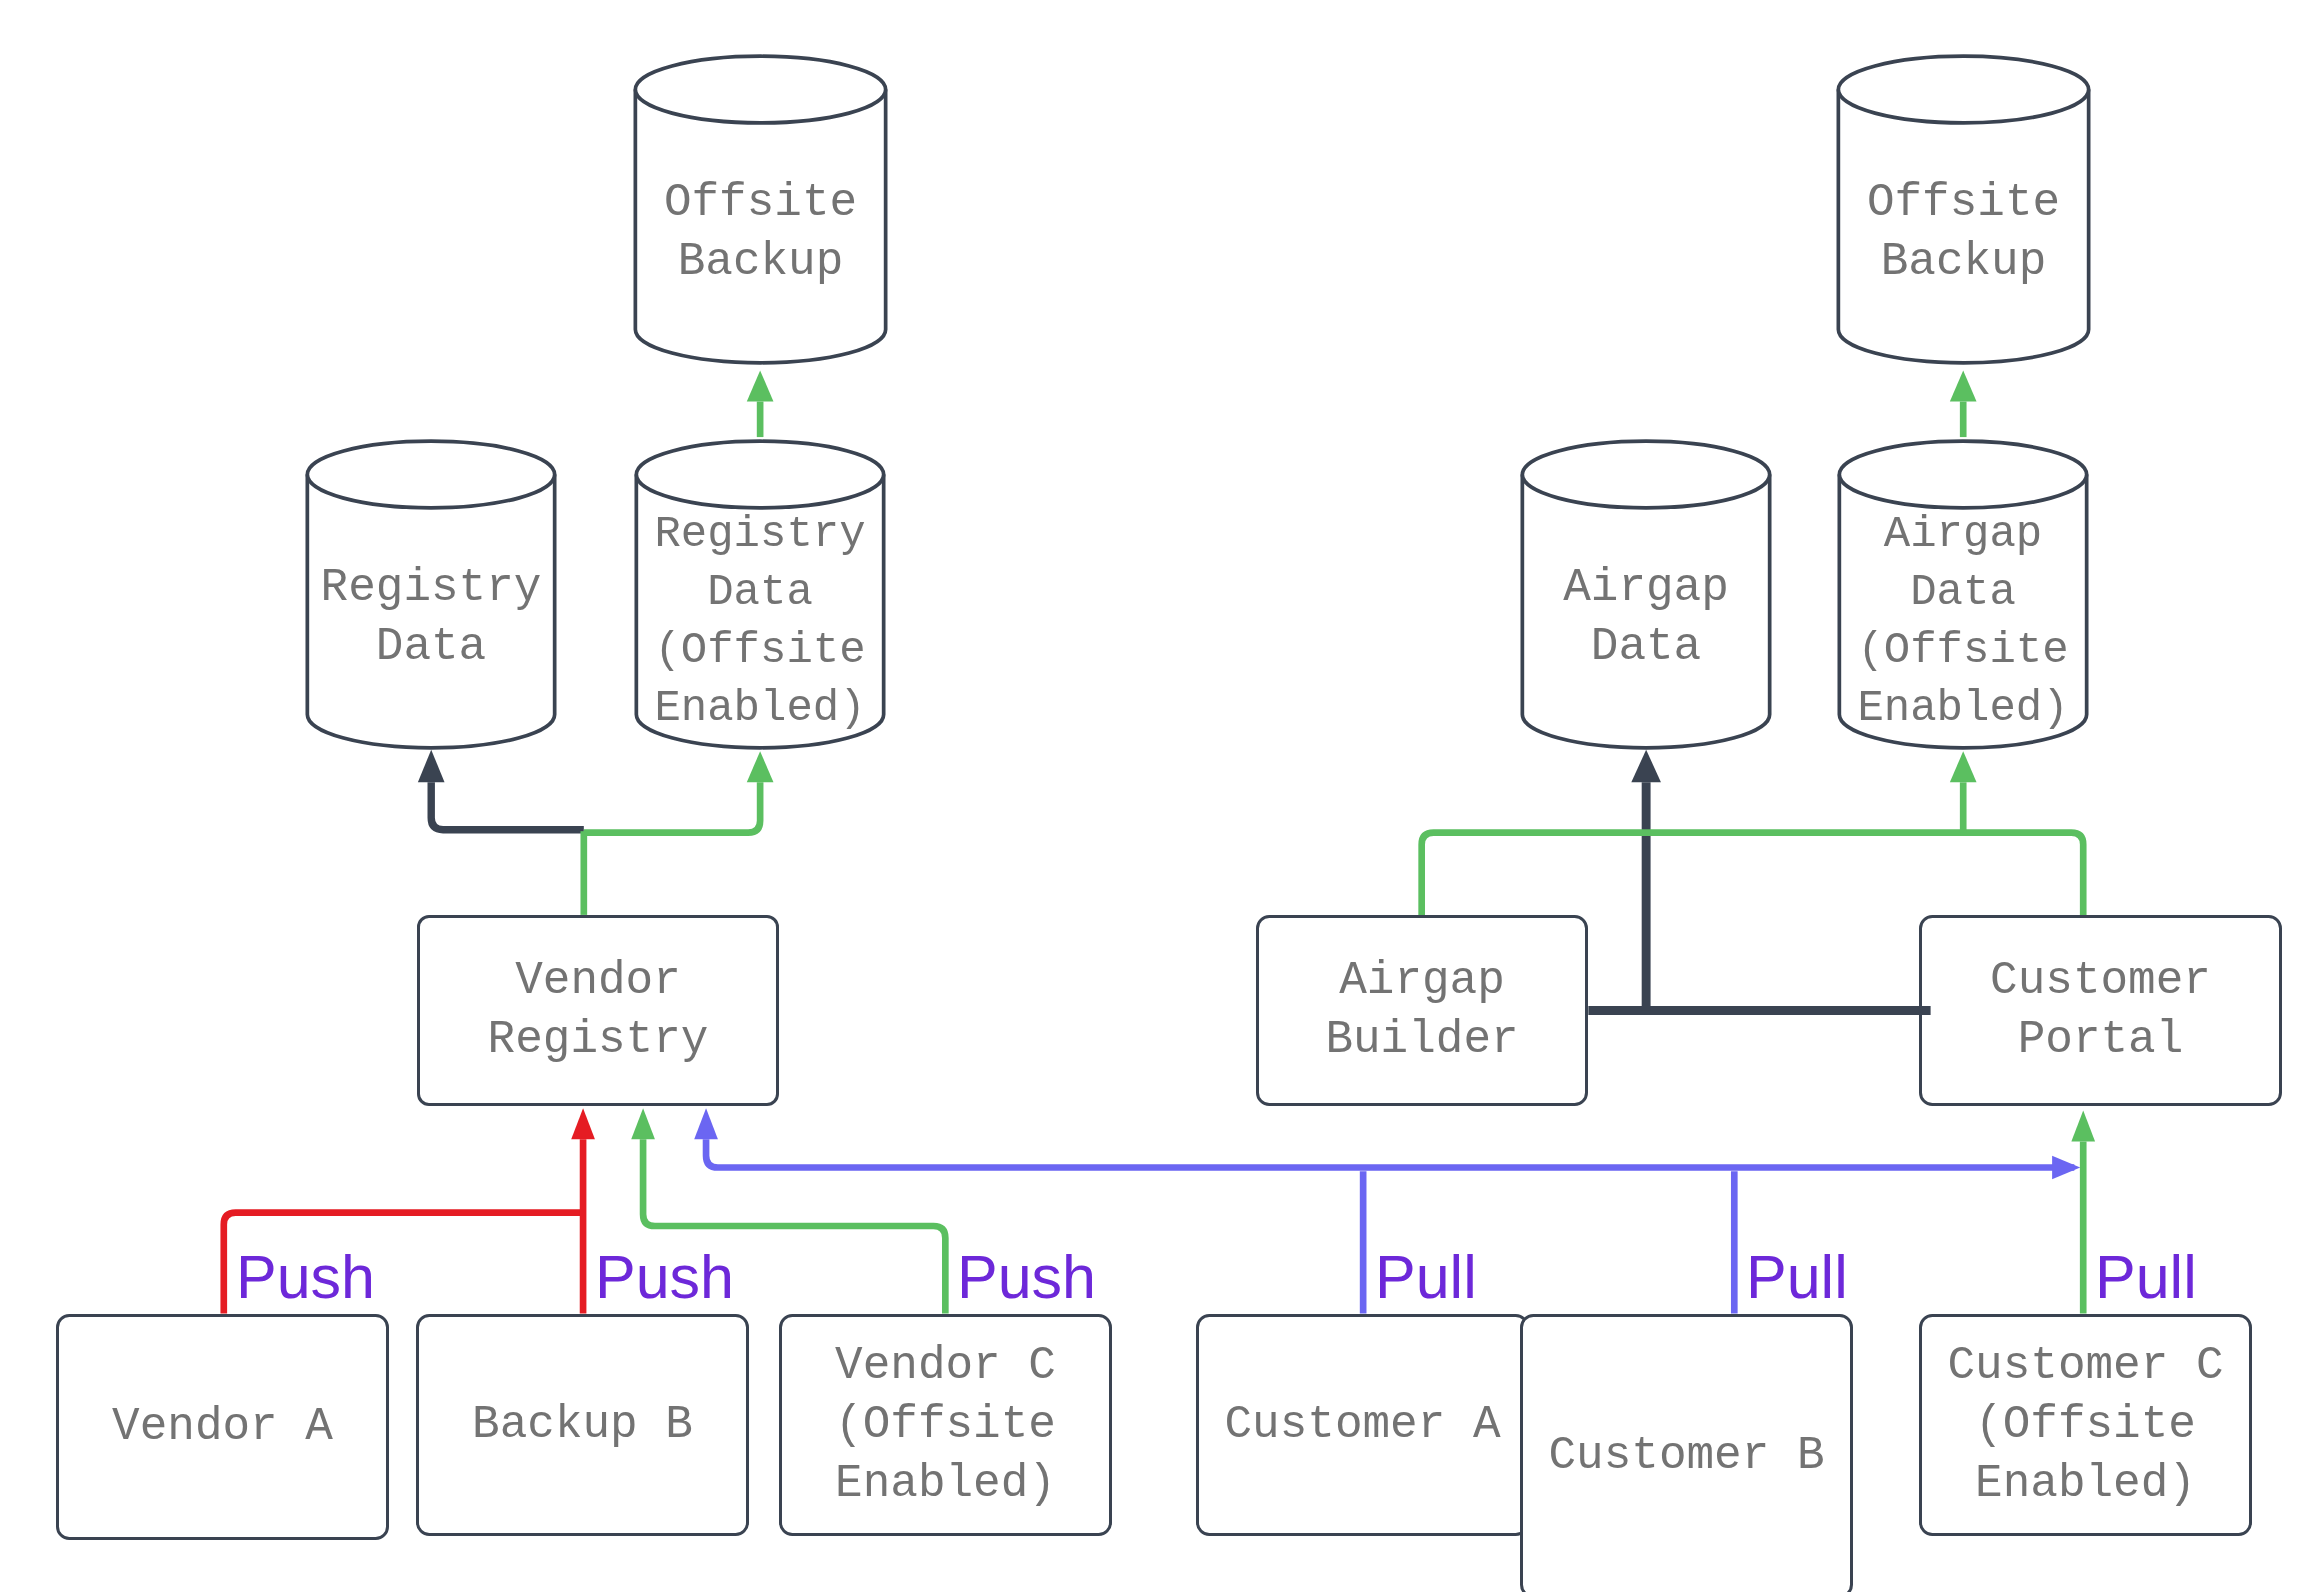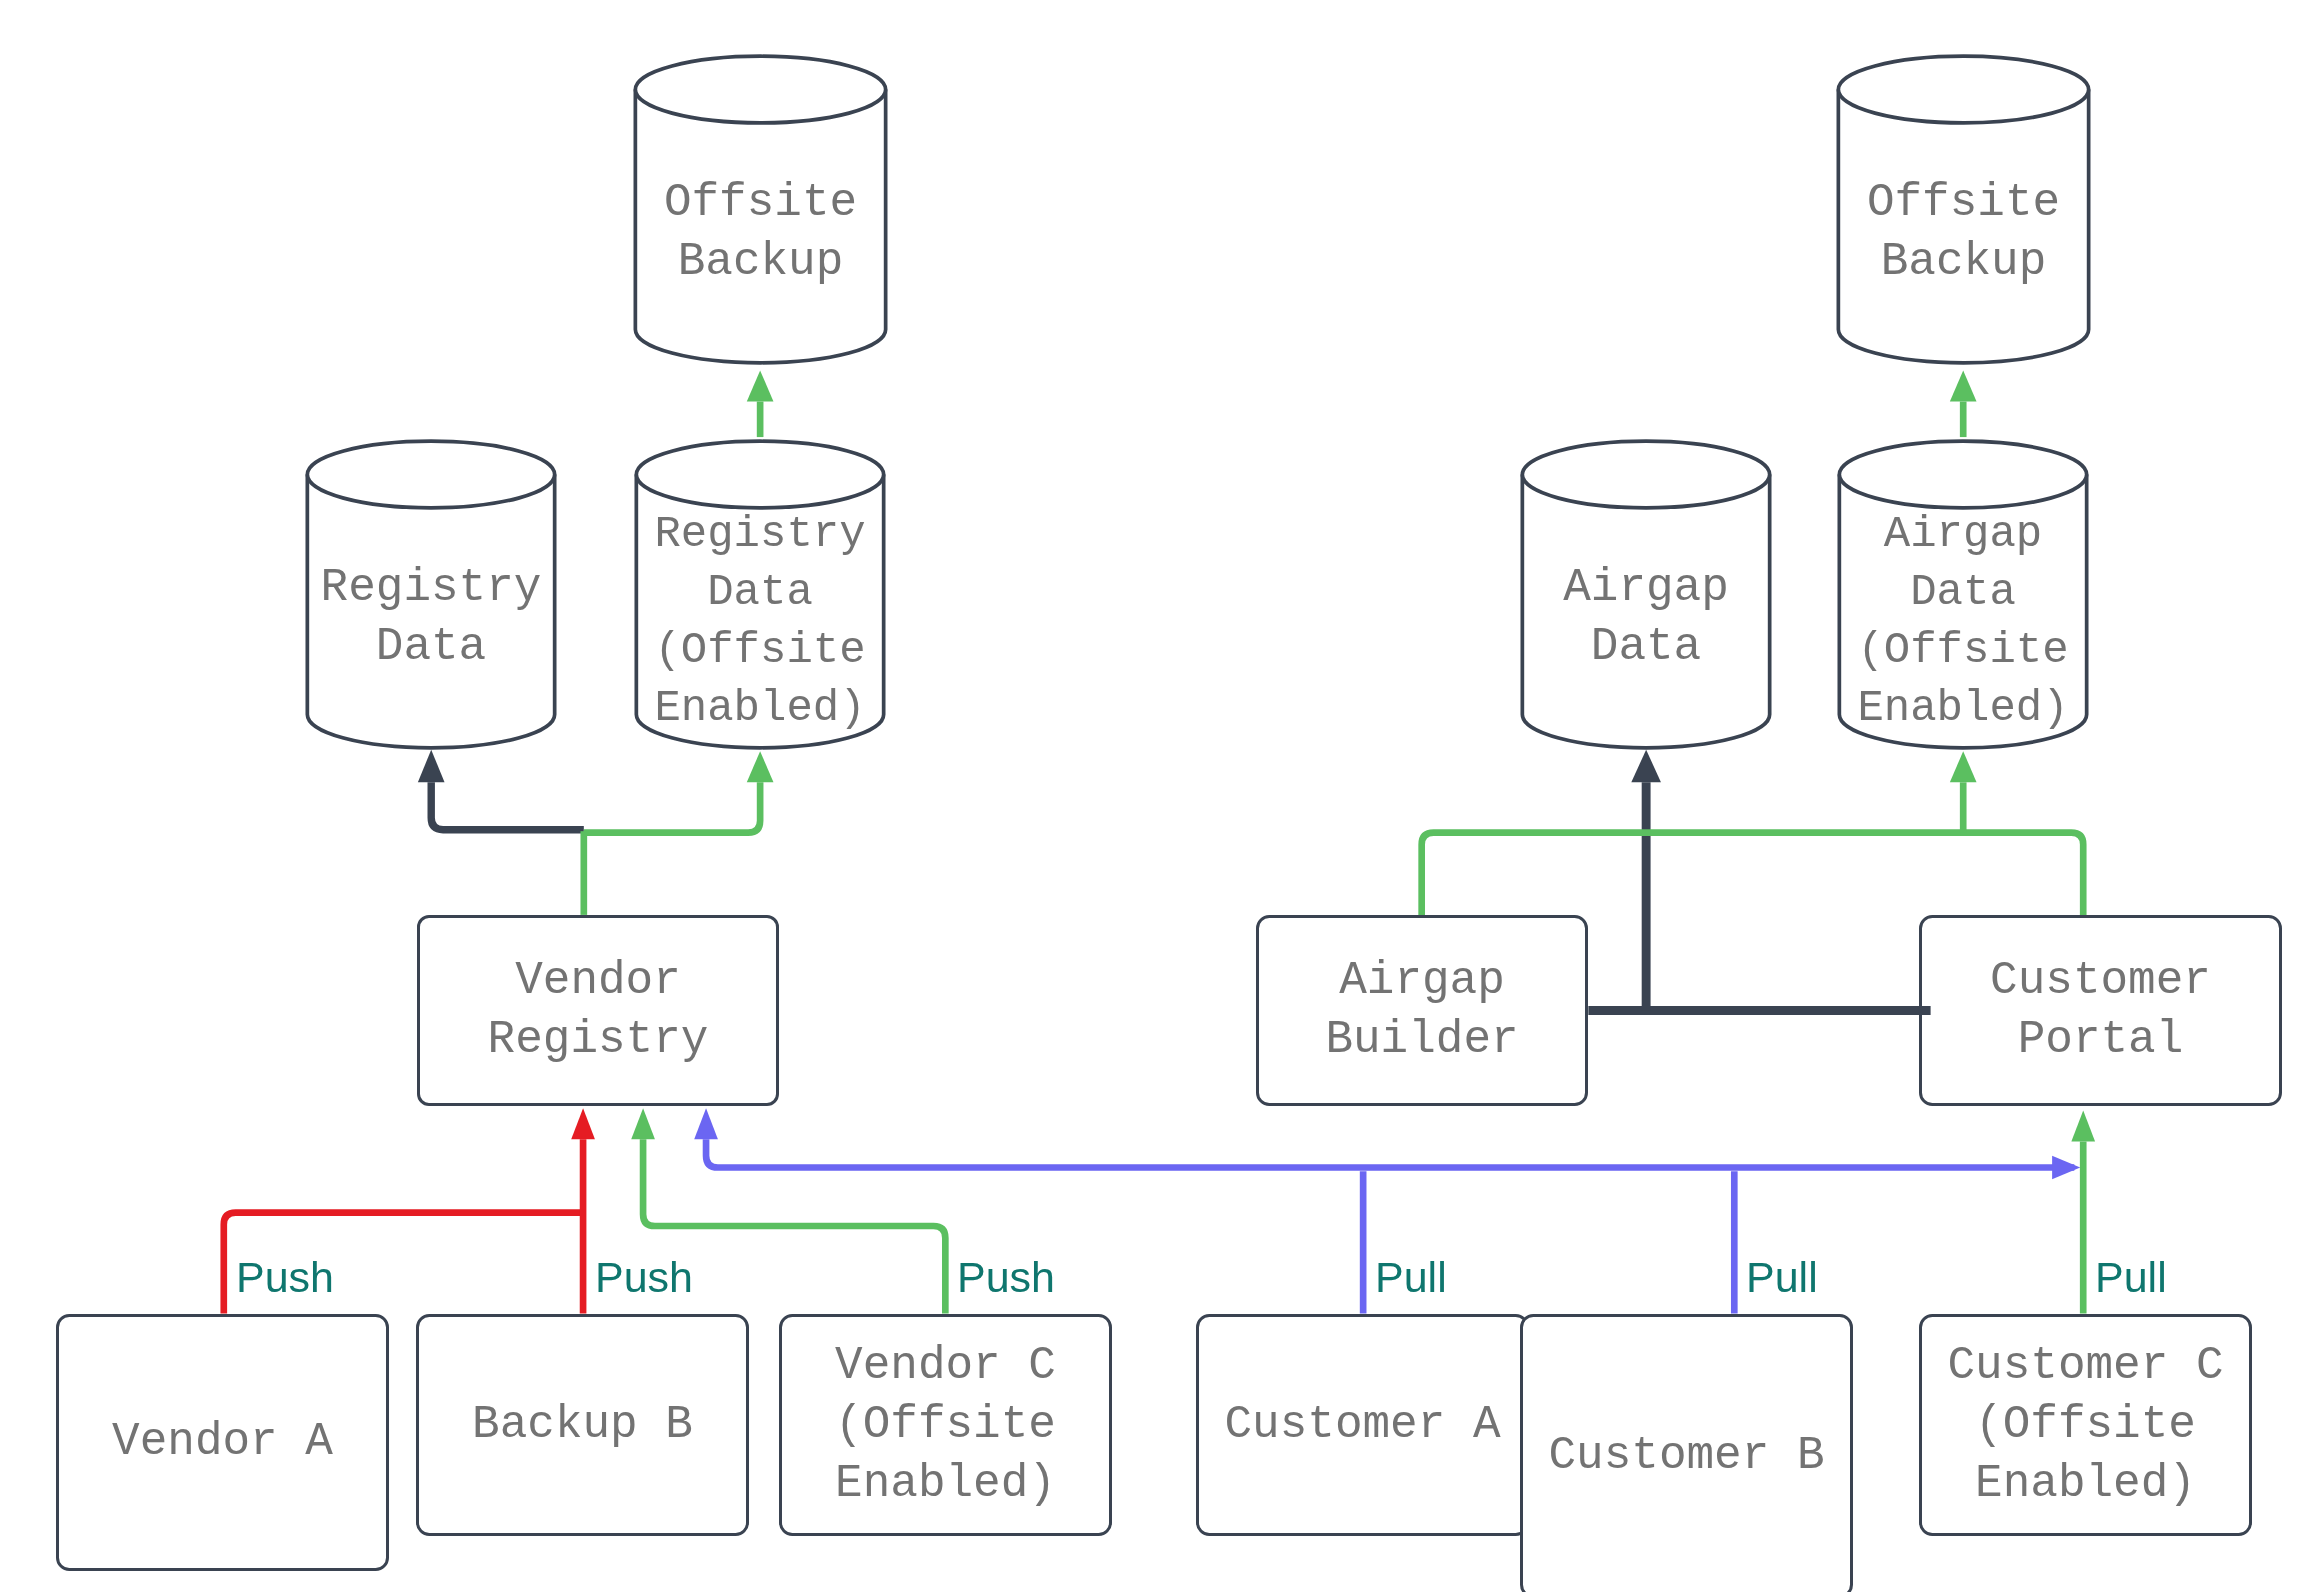--- a/index.html
+++ b/index.html
@@ -31,22 +31,22 @@
   .cyl svg{position:absolute;left:0;top:0;}
   .cyl .cyl-label{
     position:absolute;left:0;right:0;top:0;bottom:0;
     display:flex;align-items:center;justify-content:center;
     text-align:center;white-space:pre-line;
   }
   .cyl-label.two-line{padding-top:46px;}
   .cyl-label.four-line{padding-top:53px;font-size:44px;line-height:58px;}
   .edge-label{
     position:absolute;
-    font-size:43px;line-height:52px;
-    color:#0f766e;
+    font-size:61px;line-height:52px;
+    color:#6d28d9;
     z-index:4;
     white-space:nowrap;
   }
   #edges{position:absolute;left:0;top:0;z-index:3;pointer-events:none;}
 </style>
 </head>
 <body>
 
 <div id="canvas">
 
@@ -164,21 +164,21 @@
   <div class="node box" style="left:1256px;top:915px;width:332px;height:191px;">
     <span>Airgap
 Builder</span>
   </div>
 
   <div class="node box" style="left:1919px;top:915px;width:363px;height:191px;">
     <span>Customer
 Portal</span>
   </div>
 
-  <div class="node box" style="left:56px;top:1314px;width:333px;height:257px;">
+  <div class="node box" style="left:56px;top:1314px;width:333px;height:226px;">
     <span>Vendor A</span>
   </div>
 
   <div class="node box" style="left:416px;top:1314px;width:333px;height:222px;">
     <span>Backup B</span>
   </div>
 
   <div class="node box" style="left:779px;top:1314px;width:333px;height:222px;">
     <span>Vendor C
 (Offsite

